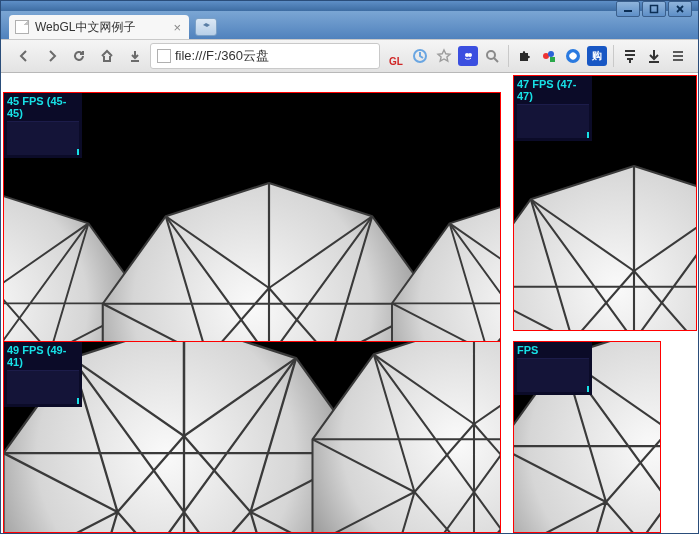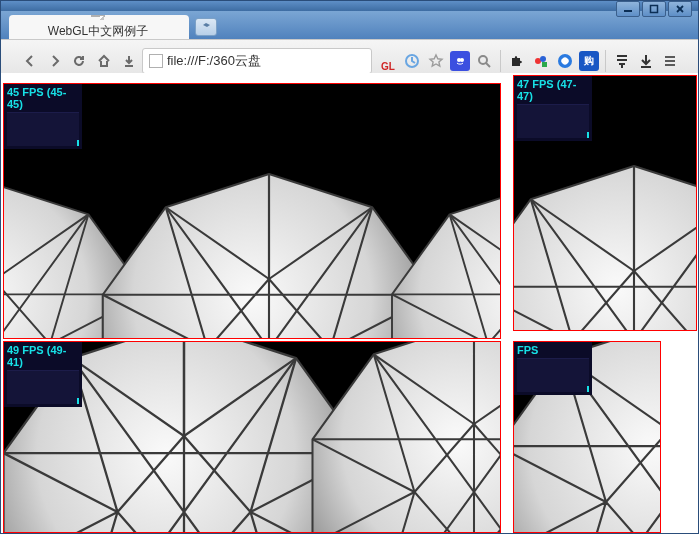--- a/index.html
+++ b/index.html
@@ -7,41 +7,41 @@
 
   
   .window{width:699px;height:534px;position:relative;border:1px solid #2a4d7a;background:#fff;}
   .titlebar{height:10px;background:linear-gradient(#5e8fc7,#3e6da3);}
   .winbtns{position:absolute;top:0;right:6px;display:flex;gap:2px;}
   .winbtn{width:24px;height:16px;background:linear-gradient(#8fb4db,#5e8fc7);border:1px solid #3a5f8c;border-radius:2px;display:flex;align-items:center;justify-content:center;}
   .winbtn svg{width:10px;height:10px;}
 
   
   .tabstrip{height:28px;background:linear-gradient(#7ba6d4,#5082bd);display:flex;align-items:flex-end;padding-left:8px;}
-  .tab{height:24px;background:#f7f7f7;border-radius:4px 4px 0 0;display:flex;align-items:center;padding:0 8px 0 6px;font-size:12px;color:#333;min-width:180px;gap:6px;flex-direction:column;}
+  .tab{height:24px;background:#f7f7f7;border-radius:4px 4px 0 0;display:flex;align-items:center;padding:0 8px 0 6px;font-size:12px;color:#333;min-width:180px;gap:6px;}
   .tab .pageicon{width:14px;height:14px;border:1px solid #b0b0b0;background:#fff;position:relative;}
   .tab .pageicon::after{content:"";position:absolute;top:0;right:0;width:4px;height:4px;background:linear-gradient(135deg,#fff 49%,#c4c4c4 50%);}
   .tab .tclose{margin-left:auto;color:#888;font-size:13px;line-height:1;}
   .newtab{width:22px;height:18px;background:linear-gradient(#dbe8f5,#b8d0e8);border:1px solid #7ca1c7;border-radius:3px;margin-left:6px;margin-bottom:3px;display:flex;align-items:center;justify-content:center;}
 
   
-  .toolbar{height:44px;background:linear-gradient(#f5f5f5,#e3e3e3);border-top:1px solid #c9c9c9;border-bottom:1px solid #b8b8b8;display:flex;align-items:center;padding:0 18px;gap:2px;}
+  .toolbar{height:34px;background:linear-gradient(#f5f5f5,#e3e3e3);border-top:1px solid #c9c9c9;border-bottom:1px solid #b8b8b8;display:flex;align-items:center;padding:0 10px;gap:2px;}
   .tbtn{width:28px;height:26px;border-radius:3px;display:flex;align-items:center;justify-content:center;color:#6b6b6b;}
   .tbtn svg{width:16px;height:16px;stroke:#6b6b6b;stroke-width:2;fill:none;}
   .omnibox{flex:0 0 230px;height:26px;background:#fff;border:1px solid #c9c9c9;border-radius:3px;display:flex;align-items:center;padding:0 6px;gap:4px;font-size:13px;color:#333;}
   .omnibox .pageicon{width:14px;height:14px;border:1px solid #b0b0b0;}
   .exticons{display:flex;align-items:center;gap:4px;margin-left:4px;}
   .ext{width:20px;height:20px;border-radius:3px;display:flex;align-items:center;justify-content:center;font:bold 10px/1 Arial;}
 
   .vsep{width:1px;height:22px;background:#c9c9c9;margin:0 2px;}
 
   
   .viewport{position:absolute;top:72px;left:0;right:0;bottom:0;background:#fff;}
   .pane{position:absolute;border:1px solid #ff0000;background:#000;overflow:hidden;}
-  .pane.a{left:2px;  top:10px;  width:498px;height:256px;}
+  .pane.a{left:2px;  top:19px;  width:498px;height:256px;}
   .pane.b{left:512px;top:2px;  width:184px;height:256px;}
   .pane.c{left:2px;  top:268px;width:498px;height:192px;}
   .pane.d{left:512px;top:268px;width:148px;height:192px;}
 
   .stats{position:absolute;left:0;top:0;width:78px;background:#0b0b28;}
   .stats .txt{font:bold 11px Arial;color:#17e0e6;padding:2px 3px 0 3px;line-height:12px;}
   .stats .graph{height:34px;margin:2px 3px 3px 3px;background:#141438;border-top:1px solid #1c1c4a;position:relative;}
   .stats .graph::after{content:"";position:absolute;right:0;bottom:0;width:2px;height:6px;background:#17e0e6;}
 
   

